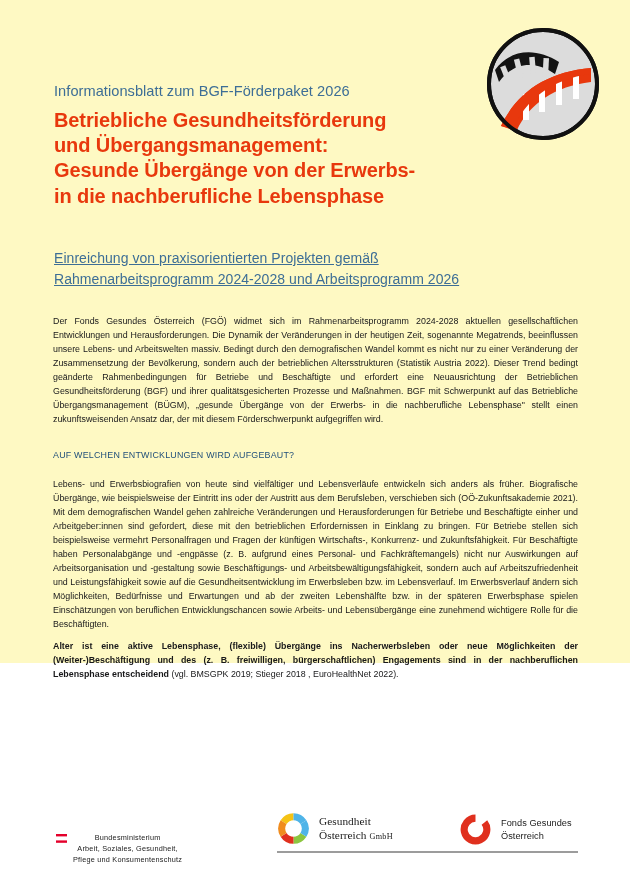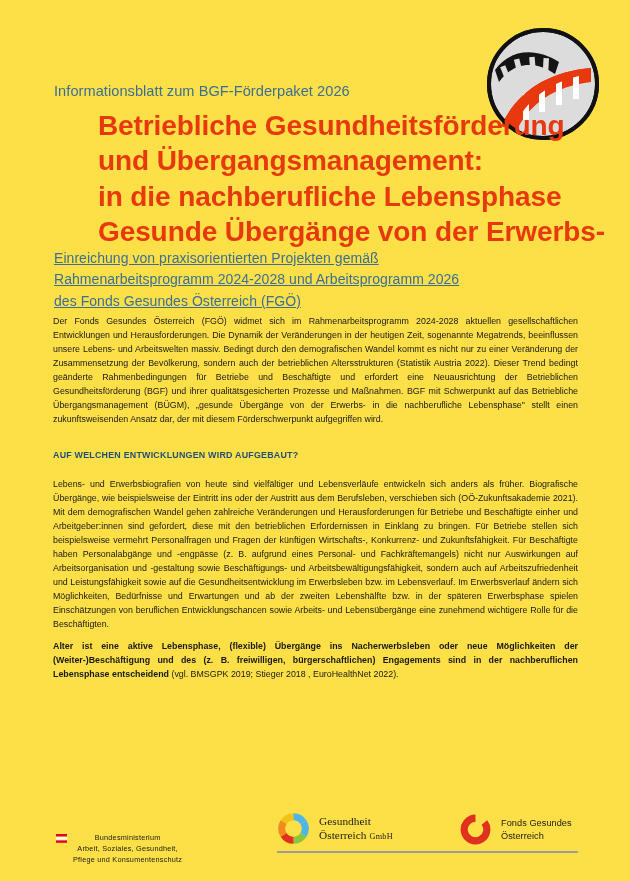--- a/index.html
+++ b/index.html
@@ -8,22 +8,22 @@
     width: 630px;
     height: 881px;
     background: #ffffff;
     font-family: "Liberation Sans", sans-serif;
     overflow: hidden;
   }
 
   .page {
     position: relative;
     width: 630px;
-    height: 881px;
-    background: #fde047;
+    height: 663px;
+    background: #fef9c3;
   }
 
   
   .emblem {
     position: absolute;
     top: 26px;
     left: 485px;
     width: 116px;
     height: 116px;
   }
@@ -39,25 +39,24 @@
   .kicker {
     font-size: 14.6px;
     line-height: 1.32;
     color: #3D6E96;
     letter-spacing: 0.05px;
     margin-bottom: 7px;
   }
 
   .maintitle {
     color: #E8380D;
-    font-size: 28px;
+    font-size: 20px;
     line-height: 1.255;
     letter-spacing: -0.1px;
     white-space: nowrap;
-    margin-left: 44px;
   }
   .maintitle .tline { display: block; }
 
   .subtitle {
     position: absolute;
     left: 54px;
     top: 248px;
     width: 470px;
     color: #3D6E96;
     font-size: 14px;
@@ -79,21 +78,21 @@
     font-size: 8.85px;
     line-height: 1.585;
     color: #18181a;
     text-align: justify;
     text-justify: inter-word;
     hyphens: manual;
   }
 
   .section-heading {
     font-size: 8.9px;
-    font-weight: bold;
+    font-weight: normal;
     color: #1F4E79;
     letter-spacing: 0.22px;
     margin-top: 24px;
     margin-bottom: 17px;
   }
 
   .gap-a { margin-top: 0; }
   .gap-b { margin-top: 8px; }
 
   .para b, .para strong { font-weight: bold; color: #18181a; }
@@ -201,29 +200,28 @@
       </g>
       <circle cx="58" cy="58" r="54" fill="none" stroke="#111111" stroke-width="4"></circle>
     </svg>
   </div>
 
   <div class="header">
     <div class="kicker">Informationsblatt zum BGF-Förderpaket 2026</div>
     <h1 class="maintitle">
       <span class="tline">Betriebliche Gesundheitsförderung</span>
       <span class="tline">und Übergangsmanagement:</span>
+      <span class="tline">Gesunde Übergänge von der Erwerbs-</span>
       <span class="tline">in die nachberufliche Lebensphase</span>
-      <span class="tline">Gesunde Übergänge von der Erwerbs-</span>
     </h1>
   </div>
 
   <div class="subtitle">
     <span class="sline">Einreichung von praxisorientierten Projekten gemäß</span>
     <span class="sline">Rahmenarbeitsprogramm 2024-2028 und Arbeitsprogramm 2026</span>
-    <span class="sline">des Fonds Gesundes Österreich (FGÖ)</span>
   </div>
 
   <div class="body-wrap">
 
     <p class="para gap-a">Der Fonds Gesundes Österreich (FGÖ) widmet sich im Rahmenarbeitsprogramm 2024-2028 aktuellen gesellschaftlichen Entwicklungen und Herausforderungen. Die Dynamik der Veränderungen in der heutigen Zeit, sogenannte Megatrends, beeinflussen unsere Lebens- und Arbeitswelten massiv. Bedingt durch den demografischen Wandel kommt es nicht nur zu einer Veränderung der Zusammensetzung der Bevölkerung, sondern auch der betrieblichen Altersstrukturen (Statistik Austria 2022). Dieser Trend bedingt geänderte Rahmenbedingungen für Betriebe und Beschäftigte und erfordert eine Neuausrichtung der Betrieblichen Gesundheitsförderung (BGF) und ihrer qualitätsgesicherten Prozesse und Maßnahmen. BGF mit Schwerpunkt auf das Betriebliche Übergangsmanagement (BÜGM), „gesunde Übergänge von der Erwerbs- in die nachberufliche Lebensphase" stellt einen zukunftsweisenden Ansatz dar, der mit diesem Förderschwerpunkt aufgegriffen wird.</p>
 
     <div class="section-heading">AUF WELCHEN ENTWICKLUNGEN WIRD AUFGEBAUT?</div>
 
     <p class="para">Lebens- und Erwerbsbiografien von heute sind vielfältiger und Lebensverläufe entwickeln sich anders als früher. Biografische Übergänge, wie beispielsweise der Eintritt ins oder der Austritt aus dem Berufsleben, verschieben sich (OÖ-Zukunftsakademie 2021). Mit dem demografischen Wandel gehen zahlreiche Veränderungen und Herausforderungen für Betriebe und Beschäftigte einher und Arbeitgeber:innen sind gefordert, diese mit den betrieblichen Erfordernissen in Einklang zu bringen. Für Betriebe stellen sich beispielsweise vermehrt Personalfragen und Fragen der künftigen Wirtschafts-, Konkurrenz- und Zukunftsfähigkeit. Für Beschäftigte haben Personalabgänge und -engpässe (z. B. aufgrund eines Personal- und Fachkräftemangels) nicht nur Auswirkungen auf Arbeitsorganisation und -gestaltung sowie Beschäftigungs- und Arbeitsbewältigungsfähigkeit, sondern auch auf Arbeitszufriedenheit und Leistungsfähigkeit sowie auf die Gesundheitsentwicklung im Erwerbsleben bzw. im Lebensverlauf. Im Erwerbsverlauf ändern sich Möglichkeiten, Bedürfnisse und Erwartungen und ab der zweiten Lebenshälfte bzw. in der späteren Erwerbsphase spielen Einschätzungen von beruflichen Entwicklungschancen sowie Arbeits- und Lebensübergänge eine zunehmend wichtigere Rolle für die Beschäftigten.</p>
 

